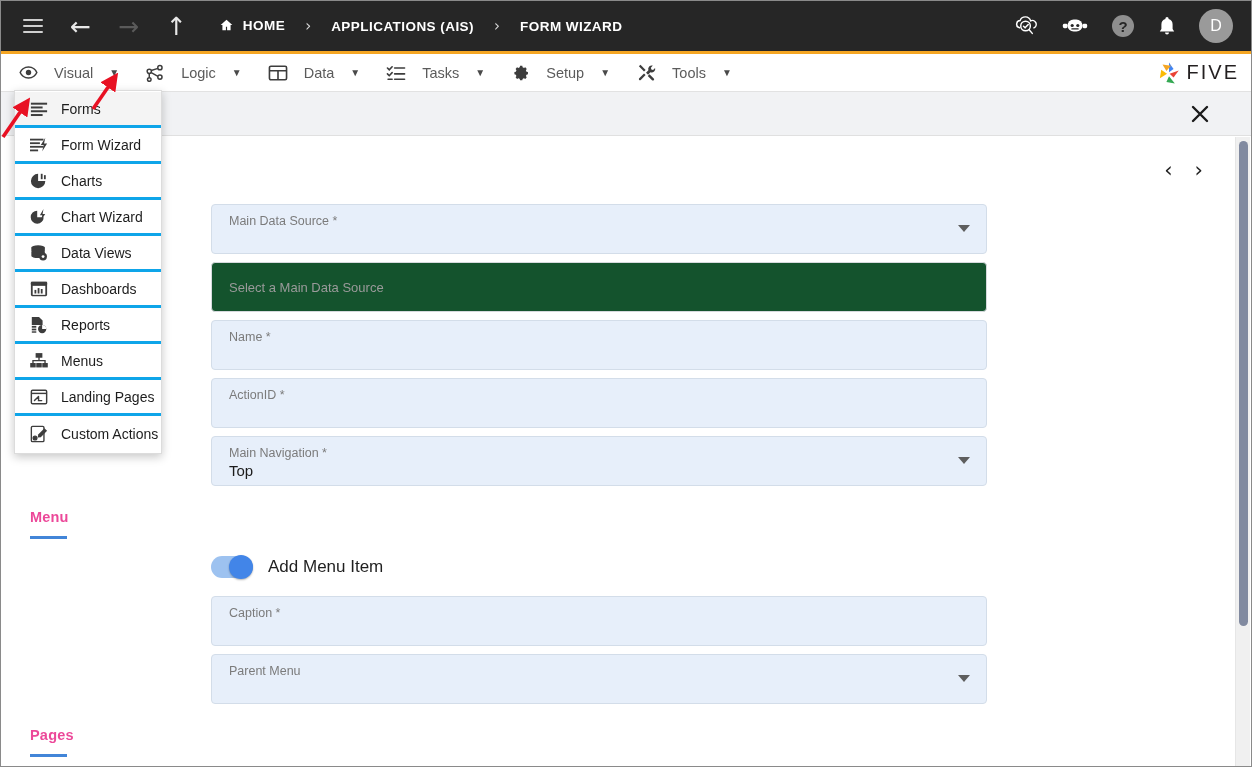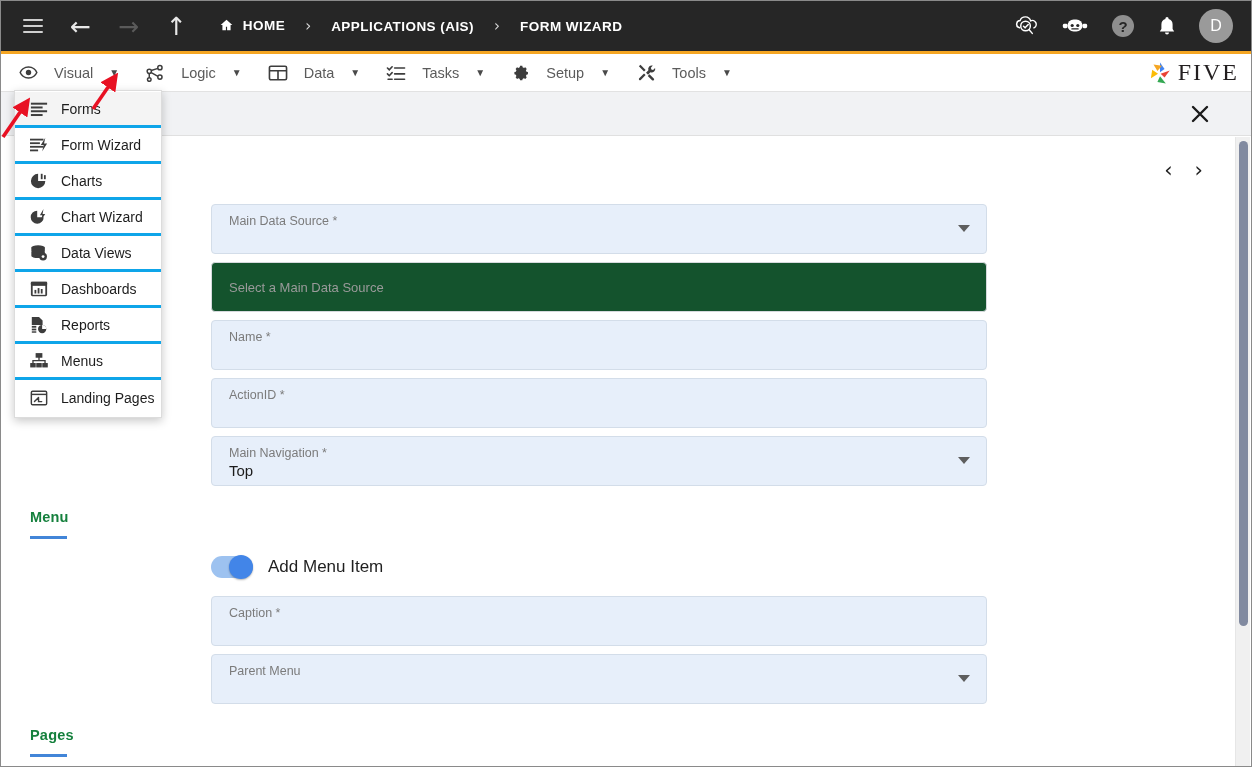--- a/index.html
+++ b/index.html
@@ -54,21 +54,21 @@
     border-bottom: 1px solid #e2e2e2;
   }
   .menu-item {
     display: flex; align-items: center; gap: 16px;
     margin-left: 26px; cursor: pointer; color: #5b5b5b;
     font-size: 14.5px; white-space: nowrap;
   }
   .menu-item:first-child { margin-left: 18px; }
   .menu-item .caret { font-size: 10px; color: #4a4a4a; }
   .logo-wrap { margin-left: auto; margin-right: 12px; display: flex; align-items: center; gap: 5px; }
-  .logo-text { font-size: 24px; letter-spacing: 2px; color: #231f20; font-family: Liberation Serif, serif; }
+  .logo-text { font-size: 20px; letter-spacing: 2px; color: #231f20; font-family: Liberation Sans, sans-serif; }
 
   
   .dropdown {
     position: absolute; left: 13px; top: 89px;
     width: 148px;
     background: #fff;
     border: 1px solid #dcdcdc;
     box-shadow: 0 3px 9px rgba(0,0,0,.22);
     z-index: 40;
     padding: 1px 0;
@@ -125,21 +125,21 @@
   .field .arrow {
     position: absolute; right: 16px; top: 20px;
     width: 0; height: 0;
     border-left: 6px solid transparent;
     border-right: 6px solid transparent;
     border-top: 7px solid #5e5e5e;
   }
 
   .side-tab { position: absolute; left: 29px; }
   .side-tab .t {
-    font-size: 14.5px; color: #15803d; font-weight: bold; letter-spacing: .2px;
+    font-size: 14.5px; color: #ec4899; font-weight: bold; letter-spacing: .2px;
   }
   .side-tab .ul { margin-top: 11px; width: 37px; height: 3px; background: #4285d8; }
 
   .toggle-row { position: absolute; left: 210px; top: 555px; display: flex; align-items: center; gap: 15px; }
   .toggle {
     width: 42px; height: 22px; border-radius: 11px;
     background: #9dc2f0; position: relative; cursor: pointer;
   }
   .toggle .knob {
     position: absolute; right: 0; top: -1px;
@@ -483,20 +483,30 @@
       <span class="dd-ico">
         <svg width="18" height="18" viewBox="0 0 20 20" fill="none" stroke="#3d3d3d" stroke-width="1.6">
           <rect x="1.5" y="2.5" width="17" height="15" rx="1.4"></rect>
           <path d="M1.5 6h17"></path>
           <path d="M5 14l4.5-4.5M13 14H9.5V10.5" fill="none" stroke-linecap="round"></path>
         </svg>
       </span>
       <span>Landing Pages</span>
     </div>
 
+    <div class="dd-item">
+      <span class="dd-ico">
+        <svg width="18" height="18" viewBox="0 0 20 20" fill="none" stroke="#3d3d3d" stroke-width="1.5">
+          <rect x="1.5" y="1.5" width="14" height="17" rx="1.3"></rect>
+          <circle cx="5.6" cy="14.5" r="2.1" fill="#3d3d3d"></circle>
+          <path d="M16 3.5l3 3-7 7-3.4.5.5-3.4z" fill="#3d3d3d" stroke="none"></path>
+        </svg>
+      </span>
+      <span>Custom Actions</span>
+    </div>
   </div>
 
   <svg class="annot" style="left:84px; top:72px;" width="40" height="38" viewBox="0 0 40 38">
     <defs>
       <marker id="ah1" markerWidth="5" markerHeight="5" refX="2.5" refY="2.5" orient="auto">
         <path d="M0,0 L5,2.5 L0,5 z" fill="#e81123"></path>
       </marker>
     </defs>
     <line x1="8" y1="36" x2="28" y2="7" stroke="#e81123" stroke-width="3.6" marker-end="url(#ah1)"></line>
   </svg>

